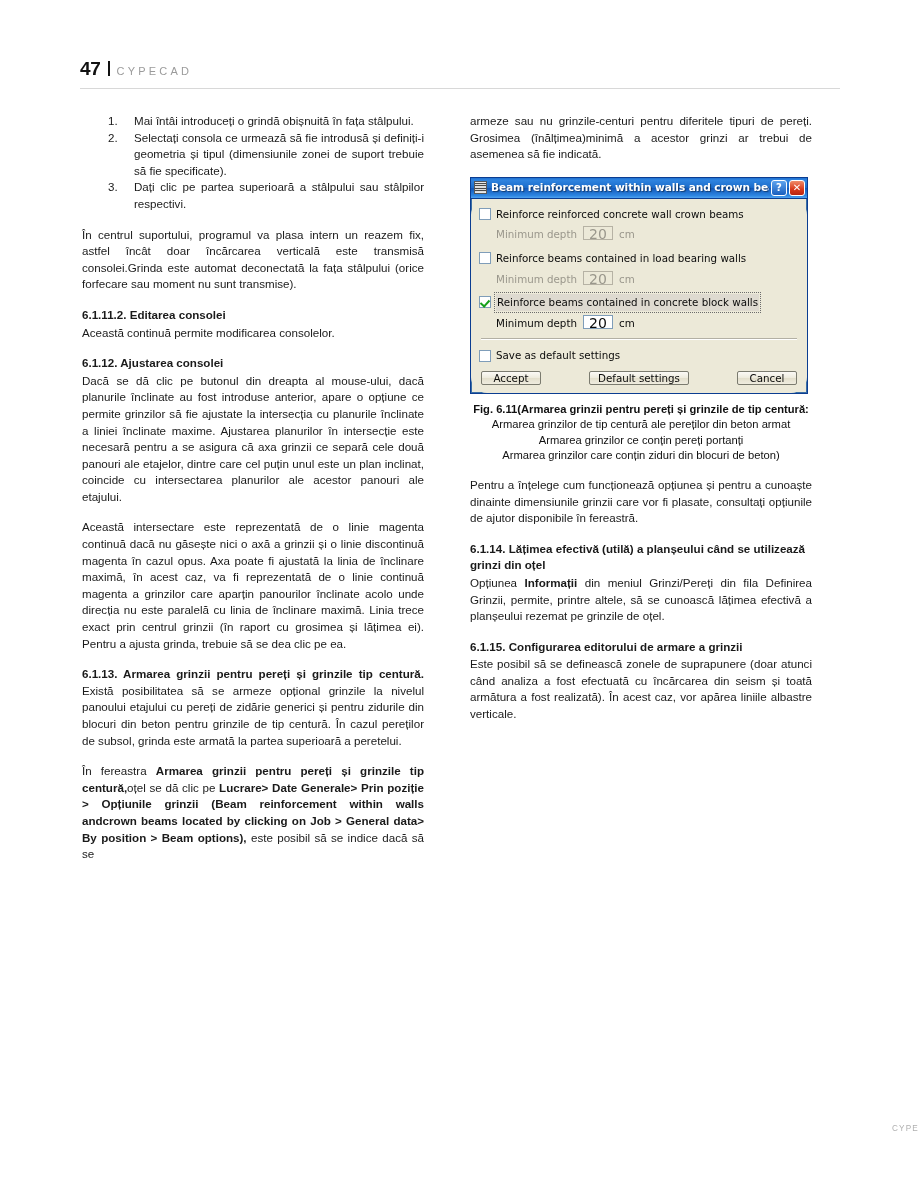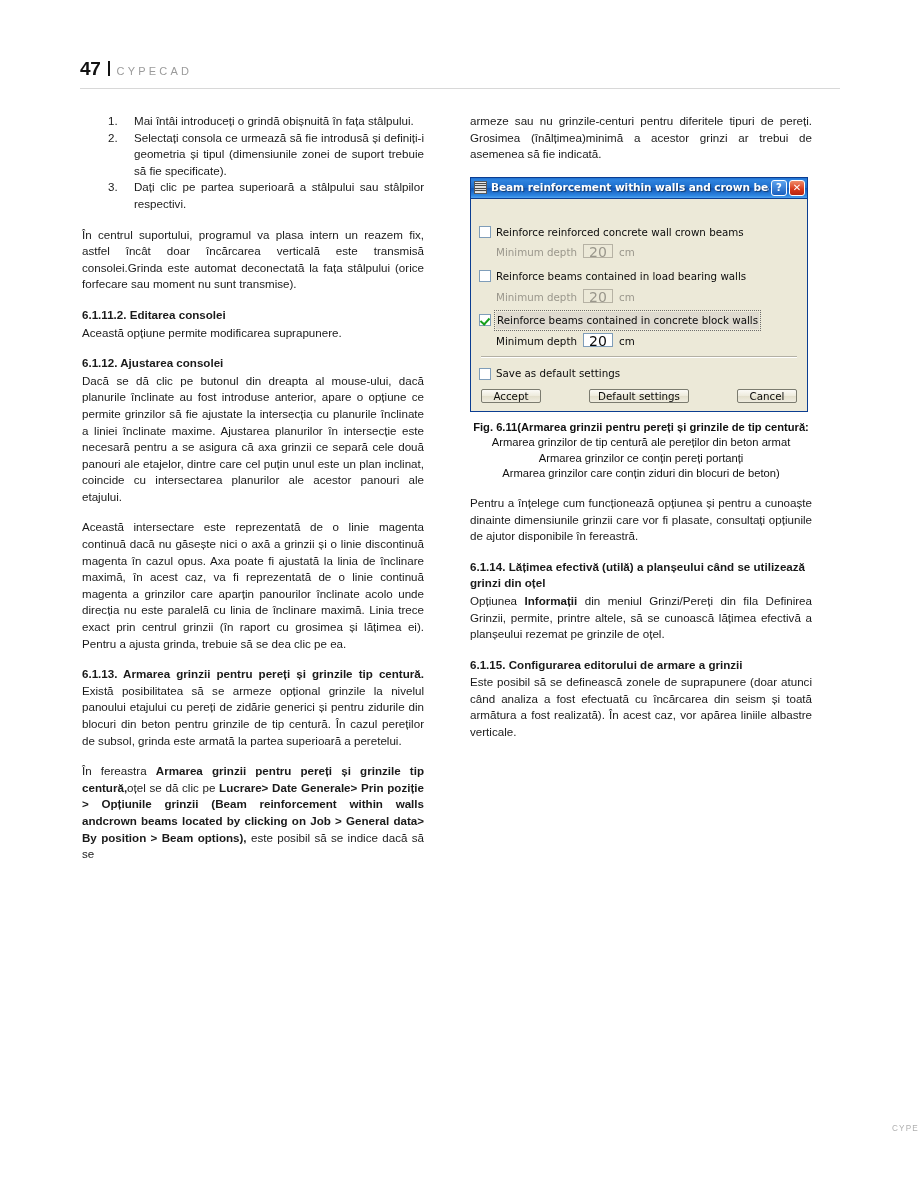--- a/index.html
+++ b/index.html
@@ -174,22 +174,23 @@
     line-height: 1;
   }
   .tbtn-help {
     background: linear-gradient(to bottom, #5fa4ee, #1a5fbe);
   }
   .tbtn-close {
     background: linear-gradient(to bottom, #f08c6a, #d8381a 60%, #b82510);
   }
 
   .dialog-body {
-    padding: 25px 8px 4px 8px;
+    padding: 7px 8px 4px 8px;
     background: #ece9d8;
+    border-radius: 16px;
   }
   .chk-row {
     display: flex;
     align-items: center;
     margin-bottom: 4px;
   }
   .chk {
     width: 12px;
     height: 12px;
     border: 1px solid #7f9db9;
@@ -318,21 +319,21 @@
 
   <ol class="steps">
     <li>Mai întâi introduceți o grindă obișnuită în fața stâlpului.</li>
     <li>Selectați consola ce urmează să fie introdusă și definiți-i geometria și tipul (dimensiunile zonei de suport trebuie să fie specificate).</li>
     <li>Dați clic pe partea superioară a stâlpului sau stâlpilor respectivi.</li>
   </ol>
 
   <p class="body">În centrul suportului, programul va plasa intern un reazem fix, astfel încât doar încărcarea verticală este transmisă consolei.Grinda este automat deconectată la fața stâlpului (orice forfecare sau moment nu sunt transmise).</p>
 
   <h3 class="heading">6.1.11.2. Editarea consolei</h3>
-  <p class="body">Această opțiune permite modificarea suprapunere.</p>
+  <p class="body">Această continuă permite modificarea consolelor.</p>
 
   <h3 class="heading gap-before">6.1.12. Ajustarea consolei</h3>
 
   <p class="body gap-small">Dacă se dă clic pe butonul din dreapta al mouse-ului, dacă planurile înclinate au fost introduse anterior, apare o opțiune ce permite grinzilor să fie ajustate la intersecția cu planurile înclinate a liniei înclinate maxime. Ajustarea planurilor în intersecție este necesară pentru a se asigura că axa grinzii ce separă cele două panouri ale etajelor, dintre care cel puțin unul este un plan inclinat, coincide cu intersectarea planurilor ale acestor panouri ale etajului.</p>
 
   <p class="body">Această intersectare este reprezentată de o linie magenta continuă dacă nu găsește nici o axă a grinzii și o linie discontinuă magenta în cazul opus. Axa poate fi ajustată la linia de înclinare maximă, în acest caz, va fi reprezentată de o linie continuă magenta a grinzilor care aparțin panourilor înclinate acolo unde direcția nu este paralelă cu linia de înclinare maximă. Linia trece exact prin centrul grinzii (în raport cu grosimea și lățimea ei). Pentru a ajusta grinda, trebuie să se dea clic pe ea.</p>
 
   <p class="body"><b>6.1.13. Armarea grinzii pentru pereți și grinzile tip centură.</b><span> Există posibilitatea să se armeze opțional grinzile la nivelul panoului etajului cu pereți de zidărie generici și pentru zidurile din blocuri din beton pentru grinzile de tip centură. În cazul pereților de subsol, grinda este armată la partea superioară a peretelui.</span></p>
 
   <p class="body"><span>În fereastra </span><b>Armarea grinzii pentru pereți și grinzile tip centură,</b><span>oțel se dă clic pe </span><b>Lucrare&gt; Date Generale&gt; Prin poziție &gt; Opțiunile grinzii (Beam reinforcement within walls andcrown beams located by clicking on Job &gt; General data&gt; By position &gt; Beam options),</b><span> este posibil să se indice dacă să se</span></p>

